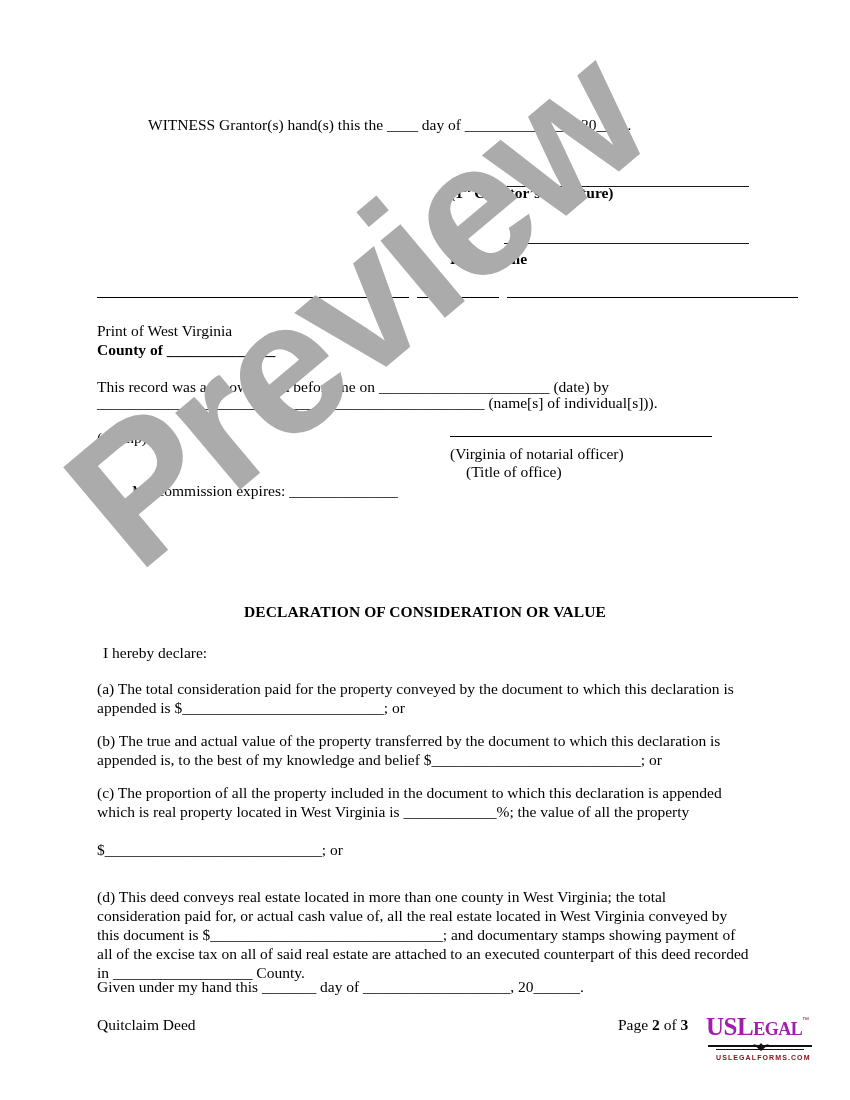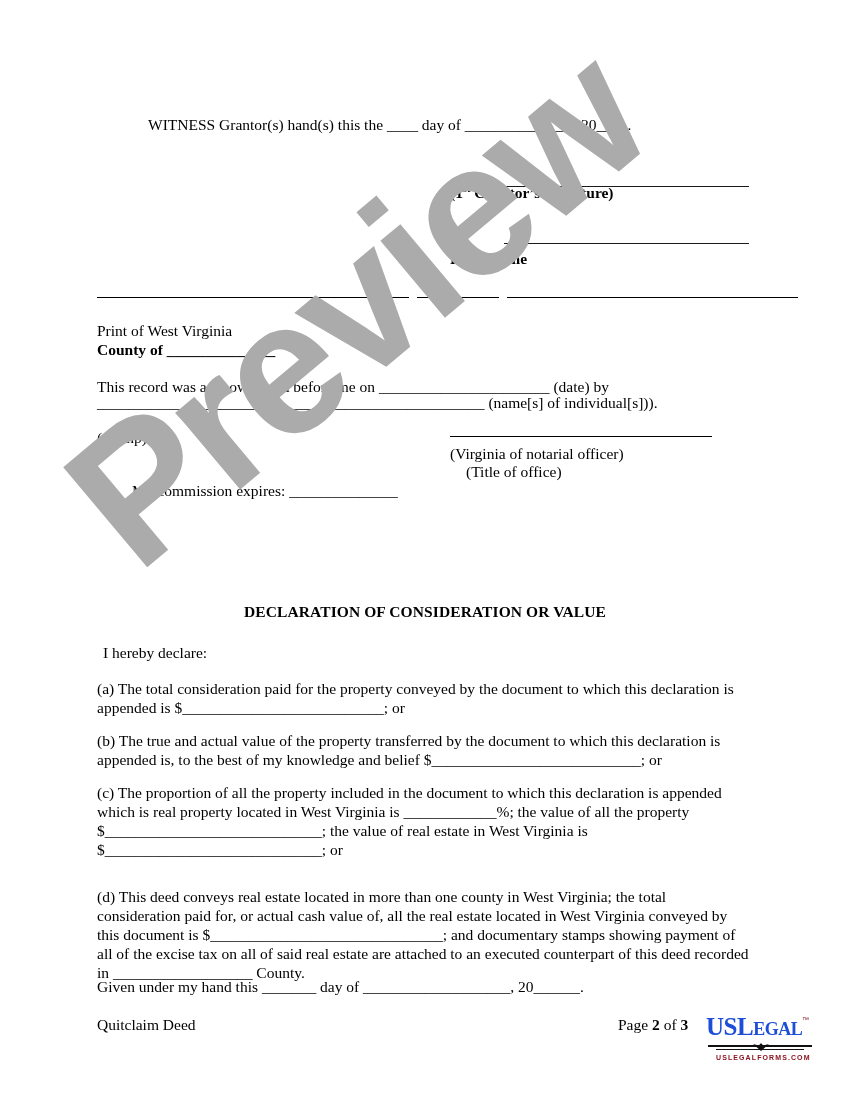--- a/index.html
+++ b/index.html
@@ -106,21 +106,21 @@
     z-index: 6;
   }
   #logo .logo-word {
     position: absolute;
     left: 0;
     top: 0;
     font-family: "Liberation Serif", "DejaVu Serif", serif;
     font-weight: bold;
     font-size: 25px;
     line-height: 26px;
-    color: #1d4ed8;
+    color: #a21caf;
     letter-spacing: -0.5px;
     white-space: nowrap;
   }
   #logo .logo-word .small {
     font-size: 18px;
   }
   #logo .logo-tm {
     position: absolute;
     left: 96px;
     top: 2px;
@@ -202,21 +202,20 @@
 
     <div class="abs body-text bold" style="left:0; top:602px; width:850px; text-align:center; font-size:15.5px; letter-spacing:0.1px;">DECLARATION OF CONSIDERATION OR VALUE</div>
 
     <div class="abs body-text" style="left:97px; top:643px; white-space:nowrap;margin-left:6px;">I hereby declare:</div>
 
     <div class="abs body-text" style="left:97px; top:679px; width:640px;"> (a) The total consideration paid for the property conveyed by the document to which this declaration is appended is $__________________________; or</div>
 
     <div class="abs body-text" style="left:97px; top:731px; width:628px;"> (b) The true and actual value of the property transferred by the document to which this declaration is appended is, to the best of my knowledge and belief $___________________________; or</div>
 
     <div class="abs body-text" style="left:97px; top:783px; width:632px;"> (c) The proportion of all the property included in the document to which this declaration is appended which is real property located in West Virginia is ____________%; the value of all the property</div>
-    <div class="abs body-text" style="left:97px; top:821px; white-space:nowrap;">$____________________________; the value of real estate in West Virginia is</div>
     <div class="abs body-text" style="left:97px; top:840px; white-space:nowrap;">$____________________________; or</div>
 
     <div class="abs body-text" style="left:97px; top:887px; width:654px;"> (d) This deed conveys real estate located in more than one county in West Virginia; the total consideration paid for, or actual cash value of, all the real estate located in West Virginia conveyed by this document is $______________________________; and documentary stamps showing payment of all of the excise tax on all of said real estate are attached to an executed counterpart of this deed recorded in __________________ County.</div>
 
     <div class="abs body-text" style="left:97px; top:977px; white-space:nowrap;">Given under my hand this _______ day of ___________________, 20______.</div>
 
     <div class="abs" id="footer-left">Quitclaim Deed</div>
 
     <div class="abs" id="footer-page"><span>Page</span> <span class="bold">2</span> <span>of</span> <span class="bold">3</span></div>
 

